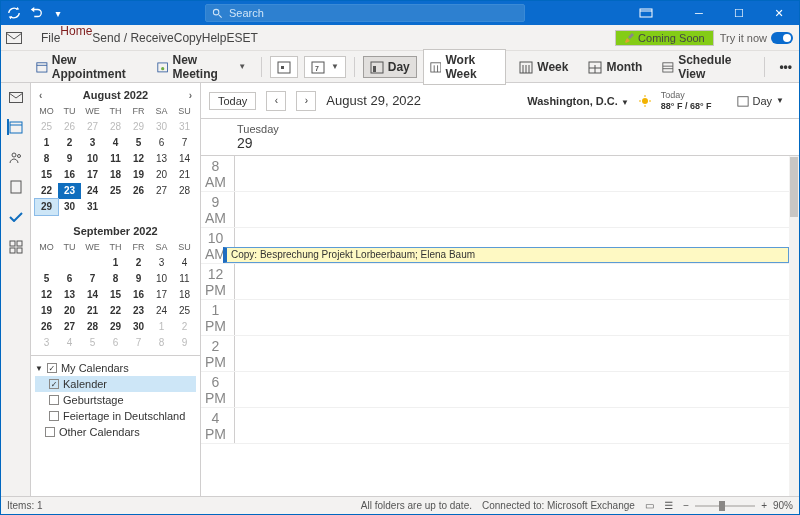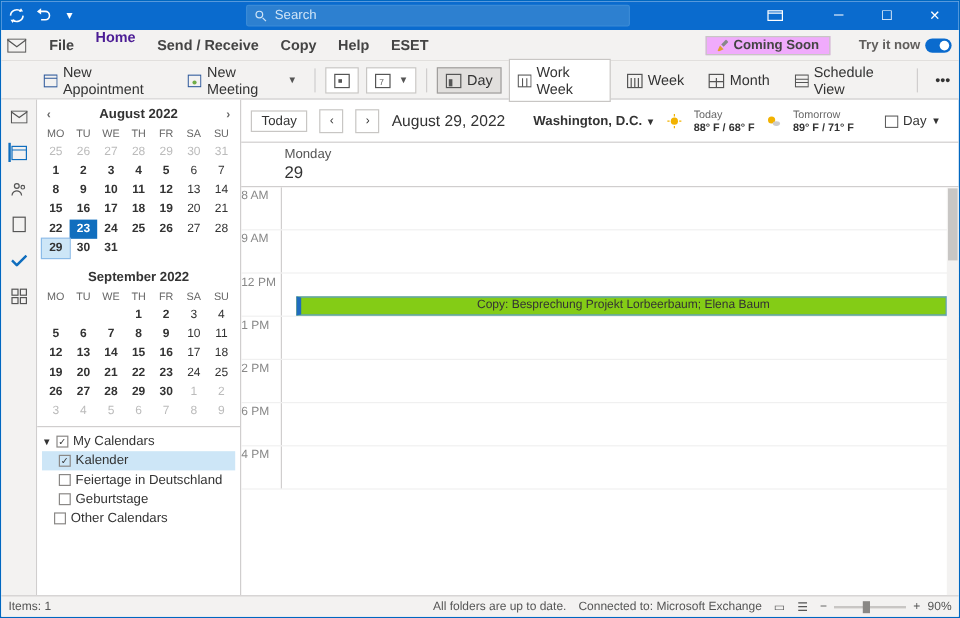--- a/index.html
+++ b/index.html
@@ -3,27 +3,27 @@
 <meta charset="utf-8">
 <style>
   * { box-sizing: border-box; margin: 0; padding: 0; font-family: "Segoe UI", Arial, sans-serif; }
   body { width: 800px; height: 515px; background: #fff; overflow: hidden; border: 1px solid #0067c0; font-size: 12px; color: #333; display: flex; flex-direction: column; }
   .titlebar { height: 24px; background: #0a6bce; display: flex; align-items: center; color: #fff; }
   .tb-left { display: flex; gap: 8px; padding-left: 6px; }
   .tb-icon { width: 14px; height: 14px; display: flex; align-items: center; justify-content: center; font-size: 12px; }
   .searchbox { margin-left: 140px; width: 320px; height: 18px; background: #2d80d0; border: 1px solid #3a8ad6; border-radius: 2px; display: flex; align-items: center; padding: 0 6px; gap: 6px; color: #cfe4f7; font-size: 11px; }
   .tb-right { margin-left: auto; display: flex; align-items: center; }
   .tb-sys { width: 40px; text-align: center; font-size: 11px; }
-  .menubar { height: 26px; background: #f3f2f1; border-bottom: 1px solid #e1dfdd; display: flex; align-items: center; padding-left: 40px; gap: 18px; font-size: 12px; color: #444; font-weight: bold; }
-  .menubar .home { color: #4c1d95; border-bottom: 2px solid #106ebe; padding-bottom: 16px; margin-bottom: -5px; }
-  .cs-btn { margin-left: auto; border: 1px solid #c8c6c4; padding: 1px 8px; font-size: 11px; display: flex; align-items: center; gap: 4px; background: #f0abfc; }
+  .menubar { height: 26px; background: #f3f2f1; border-bottom: 1px solid #e1dfdd; display: flex; align-items: center; padding-left: 40px; gap: 0; font-size: 12px; color: #444; }
+  .menubar .home { color: #7f1d1d; border-bottom: 2px solid #106ebe; padding-bottom: 16px; margin-bottom: -5px; }
+  .cs-btn { margin-left: auto; border: 1px solid #c8c6c4; padding: 1px 8px; font-size: 11px; display: flex; align-items: center; gap: 4px; background: #84cc16; }
   .tryit { padding: 0 6px; font-size: 11px; color: #605e5c; display: flex; align-items: center; gap: 4px; }
   .toggle { width: 22px; height: 12px; border-radius: 6px; background: #0a6bce; display: flex; align-items: center; padding: 0 2px; }
   .toggle .knob { width: 8px; height: 8px; background: #fff; border-radius: 50%; margin-left: auto; }
-  .toolbar { height: 32px; background: #f3f2f1; border-bottom: 1px solid #d0cece; display: flex; align-items: center; padding-left: 28px; gap: 6px; font-size: 12px; }
+  .toolbar { height: 32px; background: #f3f2f1; border-bottom: 1px solid #d0cece; display: flex; align-items: center; padding-left: 28px; gap: 6px; font-size: 12px; font-weight: bold; }
   .tbn { display: flex; align-items: center; gap: 4px; padding: 3px 6px; border: 1px solid transparent; }
   .tbn.bordered { border: 1px solid #c8c6c4; background: #fff; }
   .tbn.active { background: #e1dfdd; border: 1px solid #a19f9d; }
   .ico { width: 14px; height: 14px; display: inline-block; }
   .dd { font-size: 8px; color: #555; padding-left: 2px;}
   .divider { width: 1px; height: 20px; background: #d0cece; margin: 0 2px; }
   .content { flex: 1; display: flex; min-height: 0; }
   .leftrail { width: 30px; background: #f3f2f1; border-right: 1px solid #d0cece; display: flex; flex-direction: column; align-items: center; padding-top: 6px; gap: 14px; }
   .rail-item { width: 16px; height: 16px; color: #555; display: flex; align-items: center; justify-content: center; }
   .rail-item.selected { border-left: 2px solid #106ebe; margin-left: -2px; padding-left: 0; color:#106ebe;}
@@ -54,23 +54,23 @@
   .wx-row { display: flex; align-items: center; gap: 4px; }
   .wx .tmp { font-weight: 600; color:#333;}
   .wx .lbl { color:#666;}
   .sun { width: 12px; height: 12px; }
   .daydd { border: 1px solid transparent; padding: 2px 6px; font-size: 11px; display: flex; align-items: center; gap: 4px; margin-left: 8px;}
   .dayhead { border-bottom: 1px solid #d0cece; padding: 4px 0 4px 36px; }
   .dayhead .dow { font-size: 11px; color:#555; }
   .dayhead .dnum { font-size: 14px; color:#333; }
   .grid { flex: 1; overflow: hidden; position: relative; }
   .hour-row { height: 36px; border-bottom: 1px solid #f0f0f0; display: flex; }
-  .hour-label { width: 34px; font-size: 10px; color: #888; text-align: left; padding-right: 4px; border-right: 1px solid #d0cece; padding-top: 2px; }
+  .hour-label { width: 34px; font-size: 14px; color: #888; text-align: center; padding-right: 4px; border-right: 1px solid #d0cece; padding-top: 2px; }
   .hour-cell { flex: 1; }
-  .appt { position: absolute; left: 46px; right: 10px; top: 91px; height: 16px; background: #84cc16; border: 1px solid #5b9bd5; border-left: 4px solid #1f6cbf; font-size: 10px; padding: 1px 4px; color: #333; overflow: hidden; white-space: nowrap; text-align: center; }
+  .appt { position: absolute; left: 22px; right: 10px; top: 91px; height: 16px; background: #fef9c3; border: 1px solid #5b9bd5; border-left: 4px solid #1f6cbf; font-size: 10px; padding: 1px 4px; color: #333; overflow: hidden; white-space: nowrap; }
   .scrollbar { position: absolute; right: 0; top: 0; bottom: 0; width: 10px; background: #f3f2f1; }
   .scroll-thumb { background: #c8c6c4; height: 60px; width: 8px; margin: 1px; }
   .statusbar { height: 18px; background: #f3f2f1; border-top: 1px solid #d0cece; display: flex; align-items: center; font-size: 10px; padding: 0 6px; color: #555; gap: 10px; }
   .statusbar .mid { margin-left: auto; }
   .zoom { display: flex; align-items: center; gap: 6px; }
   .ztrack { width: 60px; height: 2px; background: #c8c6c4; position: relative; }
   .zthumb { width: 6px; height: 10px; background: #8a8886; position: absolute; top:-4px; left: 24px; }
   svg { display: block; }
 </style>
 </head>
@@ -406,25 +406,25 @@
         <span class="chk">✓</span>
         <span>My Calendars</span>
       </div>
       <div id="cal-items">
           <div class="cl-item sel">
             <span class="chk">✓</span>
             <span>Kalender</span>
           </div>
           <div class="cl-item">
             <span class="chk"></span>
-            <span>Feiertage in Deutschland</span>
+            <span>Geburtstage</span>
           </div>
           <div class="cl-item">
             <span class="chk"></span>
-            <span>Geburtstage</span>
+            <span>Feiertage in Deutschland</span>
           </div>
         </div>
       <div class="cl-group" style="padding-left:10px;">
         <span class="chk"></span>
         <span>Other Calendars</span>
       </div>
     </div>
   </div>
 
   <div class="main">
@@ -442,49 +442,43 @@
               <line x1="6" y1="10" x2="6" y2="12"></line>
               <line x1="0" y1="6" x2="2" y2="6"></line>
               <line x1="10" y1="6" x2="12" y2="6"></line>
             </g>
           </svg>
         <div class="wx">
             <span class="lbl">Today</span>
             <span class="tmp">88° F / 68° F</span>
           </div>
       </div>
-      <div class="wx-row">
-        <svg class="sun" viewBox="0 0 12 12">
-            <circle cx="4" cy="5" r="3" fill="#f2b200"></circle>
-            <ellipse cx="8" cy="8" rx="3" ry="2" fill="#ccc"></ellipse>
-          </svg>
-        <div class="wx">
-            <span class="lbl">Tomorrow</span>
-            <span class="tmp">89° F / 71° F</span>
-          </div>
-      </div>
       <div class="daydd">
         <svg width="12" height="12" viewBox="0 0 14 14">
             <rect x="1" y="2" width="12" height="11" fill="none" stroke="#555"></rect>
           </svg>
         <span>Day</span>
         <span style="font-size:8px;">▼</span>
       </div>
     </div>
     <div class="dayhead">
-      <div class="dow">Monday</div>
+      <div class="dow">Tuesday</div>
       <div class="dnum">29</div>
     </div>
     <div class="grid" id="grid">
       <div class="hour-row">
           <div class="hour-label">8 AM</div>
           <div class="hour-cell"></div>
         </div>
         <div class="hour-row">
           <div class="hour-label">9 AM</div>
+          <div class="hour-cell"></div>
+        </div>
+        <div class="hour-row">
+          <div class="hour-label">10 AM</div>
           <div class="hour-cell"></div>
         </div>
         <div class="hour-row">
           <div class="hour-label">12 PM</div>
           <div class="hour-cell"></div>
         </div>
         <div class="hour-row">
           <div class="hour-label">1 PM</div>
           <div class="hour-cell"></div>
         </div>

